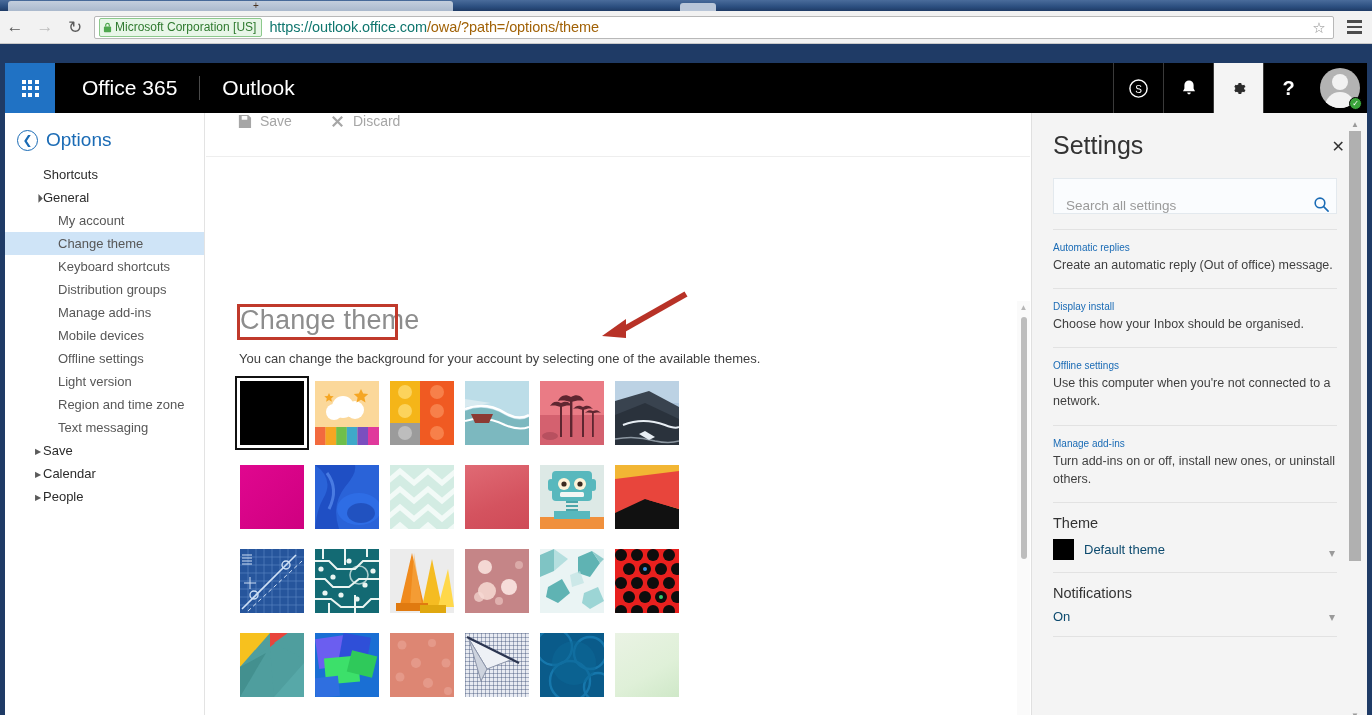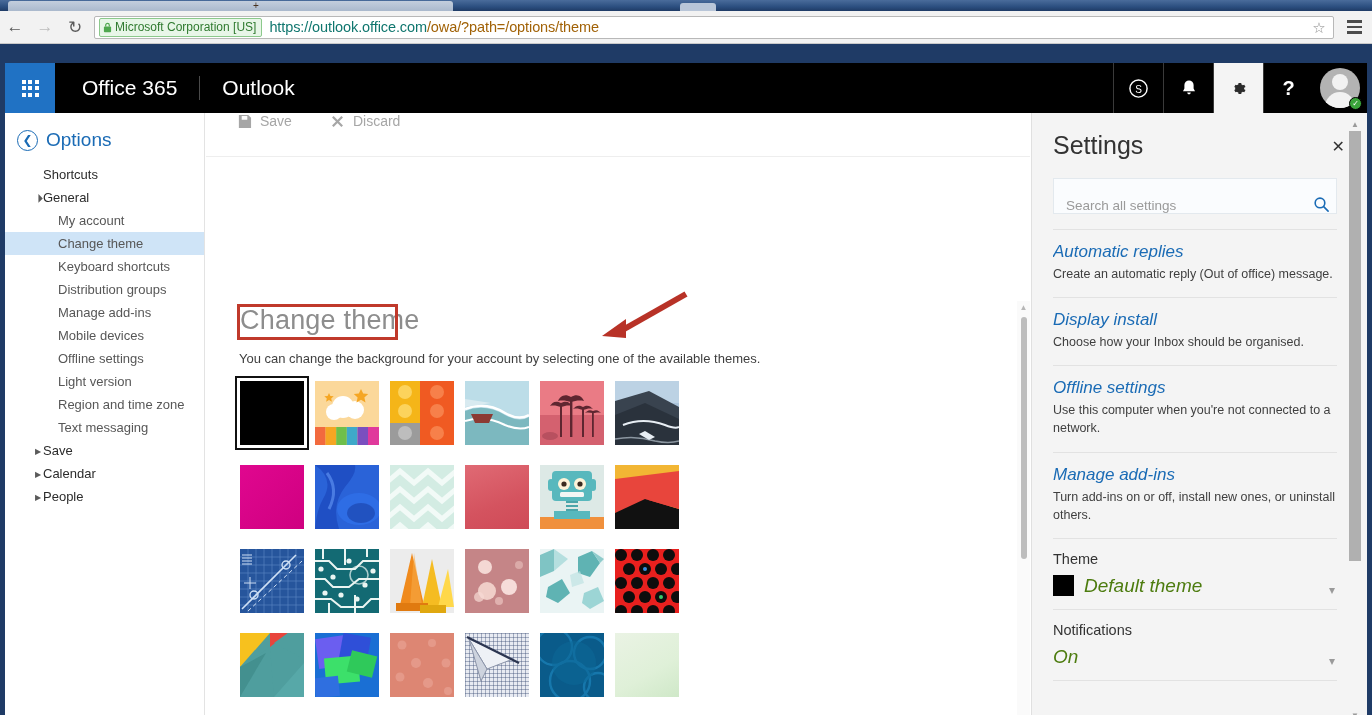--- a/index.html
+++ b/index.html
@@ -264,29 +264,29 @@
     width: 30px; display: flex; align-items: center; justify-content: center;
     color: #1a6bb5; cursor: pointer;
   }
   #settings-list {
     position: absolute; left: 21px; top: 116px; right: 30px;
     bottom: 0; overflow: hidden;
   }
   .st-sep { height: 1px; background: #e2e2e2; }
   .st-item { padding: 12px 0 14px 0; }
   .st-link {
-    font-size: 17px; color: #1a6bb5; cursor: pointer;
-    display: block; margin-bottom: 3px; font-style: italic;
+    font-size: 10px; color: #1a6bb5; cursor: pointer;
+    display: block; margin-bottom: 3px;
   }
   .st-desc { font-size: 12.5px; color: #3f3f3f; line-height: 1.45; }
   .st-field { padding: 12px 0 12px 0; position: relative; cursor: pointer; }
   .st-field-label { font-size: 14.5px; color: #333; margin-bottom: 8px; }
   .st-field-row { display: flex; align-items: center; gap: 10px; }
   .st-swatch { width: 21px; height: 21px; background: #000; display:block; }
-  .st-value { font-size: 19px; color: #4d7c0f; font-style: italic; }
+  .st-value { font-size: 13px; color: #0c4a6e; }
   .st-chev {
     position: absolute; right: 2px; bottom: 12px;
     color: #9a9a9a; font-size: 12px;
   }
 
   
   #settings-scrollbar {
     position: absolute; left: 1343px; top: 50px; width: 14px; height: 615px;
     background: #f4f4f4;
   }

